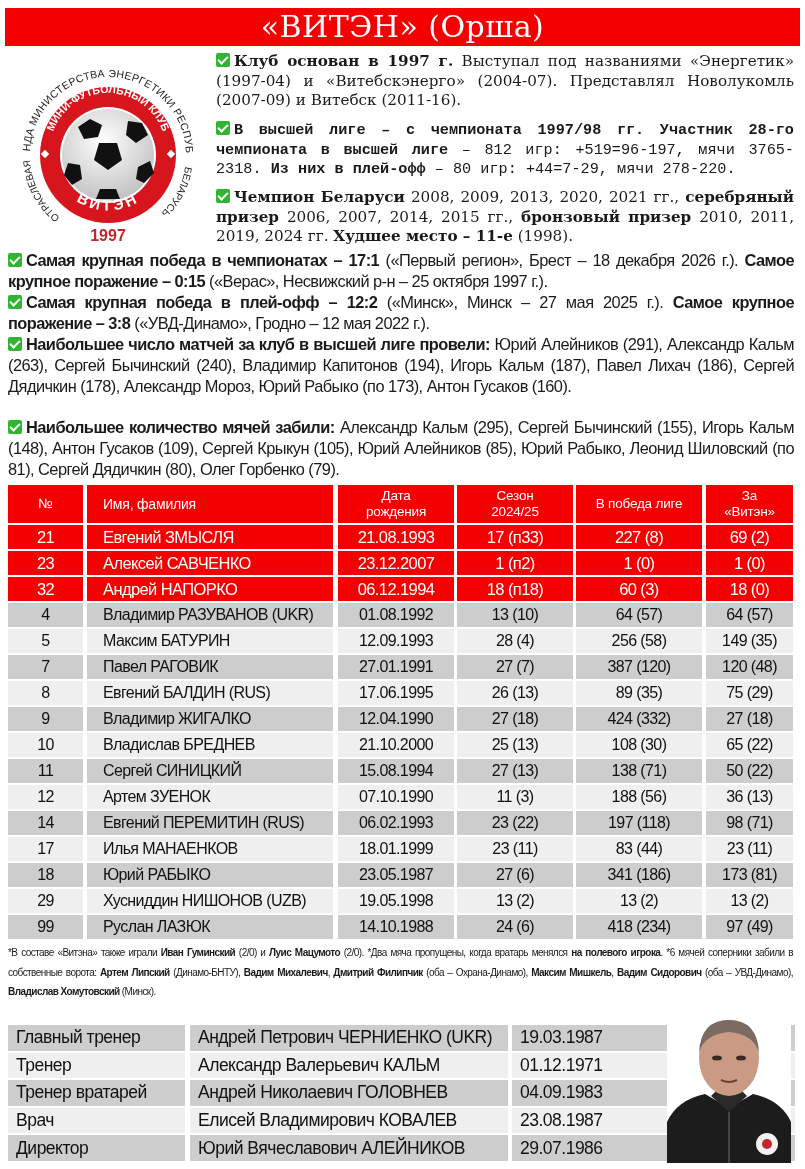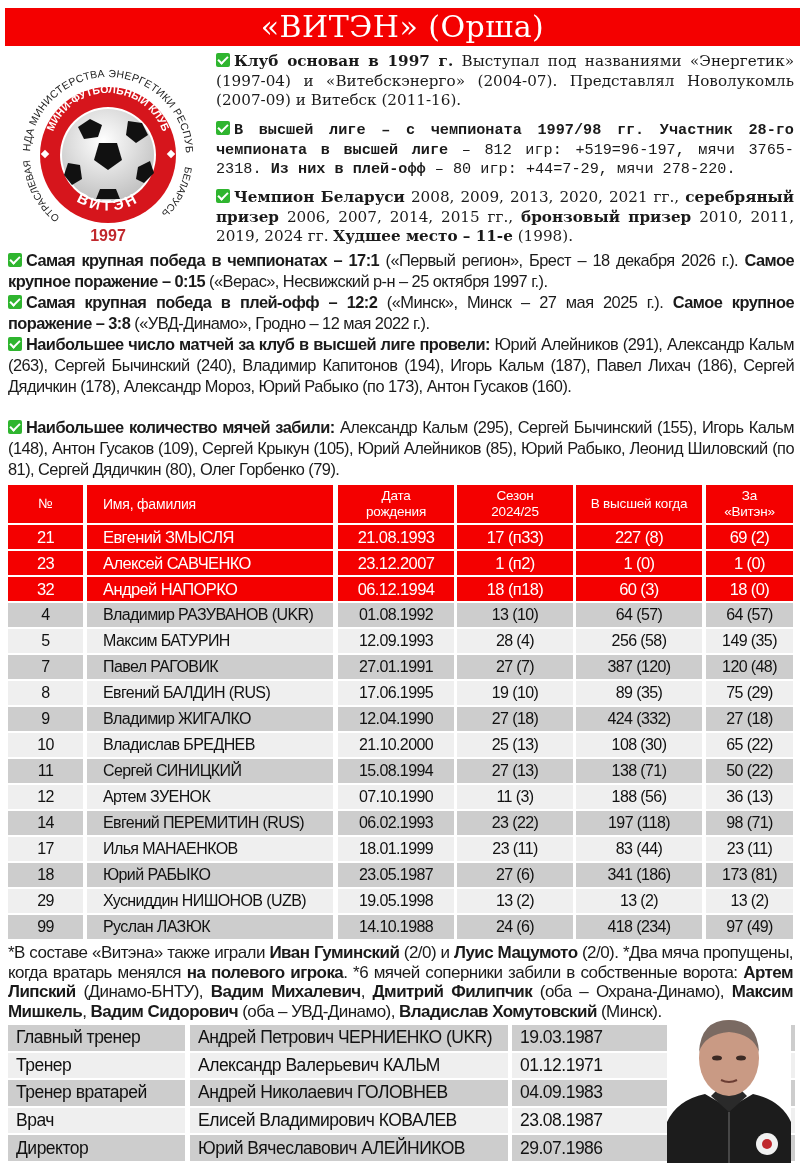--- a/index.html
+++ b/index.html
@@ -44,21 +44,21 @@
   .light .cell { background: #efefef; }
   .c0 { left: 8px; width: 75px; }
   .c1 { left: 87px; width: 246px; }
   .c2 { left: 338px; width: 116px; align-items: center; }
   .c3 { left: 457px; width: 116px; }
   .c4 { left: 576px; width: 126px; }
   .c5 { left: 706px; width: 87px; }
 
   .footnote {
     position: absolute; left: 8px; top: 943px; width: 785px;
-    font-family: "Liberation Sans", sans-serif; font-size: 17px; line-height: 19.6px; letter-spacing: -0.55px;
+    font-family: "Liberation Sans", sans-serif; font-size: 10px; line-height: 19.6px; letter-spacing: -0.55px;
     text-align: justify; color: #1a1a1a;
   }
 
   .staff { position: absolute; left: 0; top: 1024px; width: 805px; }
   .srow { position: relative; height: 27.6px; }
   .srow .cell { font-size: 17.5px; letter-spacing: -0.5px; justify-content: flex-start; padding-left: 8px; }
   .s0 { left: 8px; width: 177px; }
   .s1 { left: 190px; width: 318px; }
   .s2 { left: 512px; width: 283px; }
 
@@ -143,21 +143,21 @@
 <div class="tbl">
   <div class="row head">
     <div class="cell c0">№</div>
     <div class="cell c1 left">Имя, фамилия</div>
     <div class="cell c2">
         <span style="display:block;width:70px;">Дата рождения</span>
       </div>
     <div class="cell c3">
         <span style="display:block;width:60px;">Сезон 2024/25</span>
       </div>
-    <div class="cell c4">В высшей когда</div>
+    <div class="cell c4">В победа лиге</div>
     <div class="cell c5">
         <span style="display:block;width:60px;">За «Витэн»</span>
       </div>
   </div>
   <div id="gk-rows">
       <div class="row red">
         <div class="cell c0">21</div>
         <div class="cell c1 left">Евгений ЗМЫСЛЯ</div>
         <div class="cell c2">21.08.1993</div>
         <div class="cell c3">17 (п33)</div>
@@ -203,21 +203,21 @@
         <div class="cell c1 left">Павел РАГОВИК</div>
         <div class="cell c2">27.01.1991</div>
         <div class="cell c3">27 (7)</div>
         <div class="cell c4">387 (120)</div>
         <div class="cell c5">120 (48)</div>
       </div>
       <div class="row light">
         <div class="cell c0">8</div>
         <div class="cell c1 left">Евгений БАЛДИН (RUS)</div>
         <div class="cell c2">17.06.1995</div>
-        <div class="cell c3">19 (10)</div>
+        <div class="cell c3">26 (13)</div>
         <div class="cell c4">89 (35)</div>
         <div class="cell c5">75 (29)</div>
       </div>
       <div class="row dark">
         <div class="cell c0">9</div>
         <div class="cell c1 left">Владимир ЖИГАЛКО</div>
         <div class="cell c2">12.04.1990</div>
         <div class="cell c3">27 (18)</div>
         <div class="cell c4">424 (332)</div>
         <div class="cell c5">27 (18)</div>

